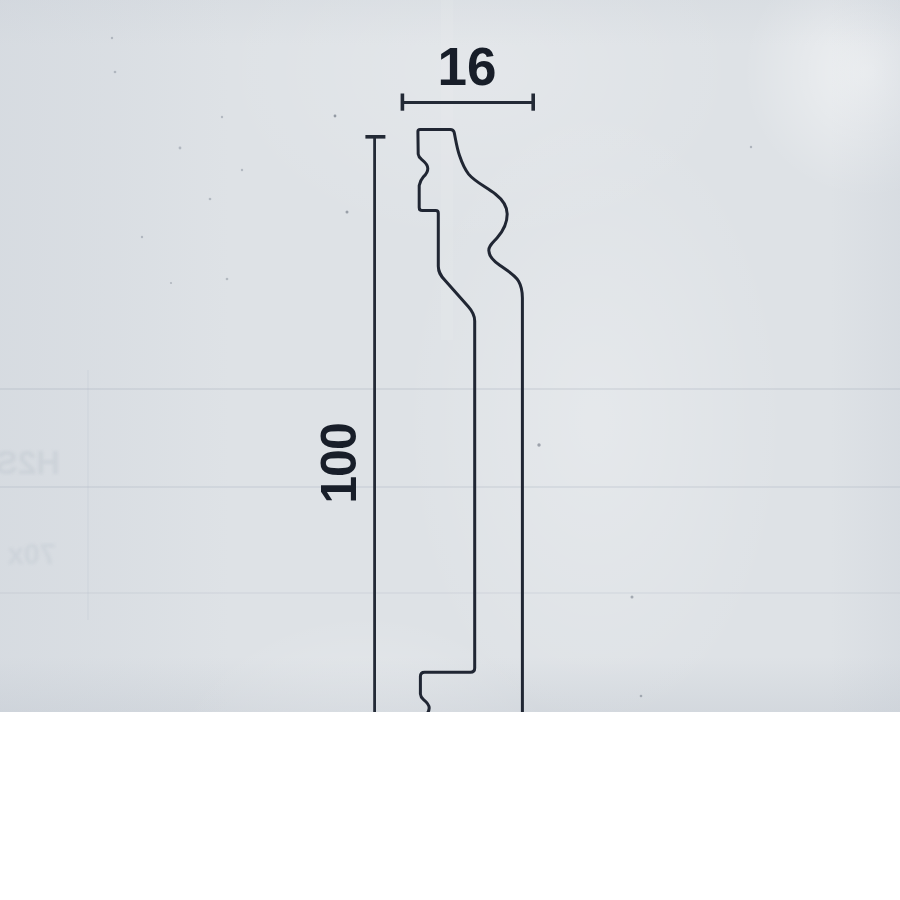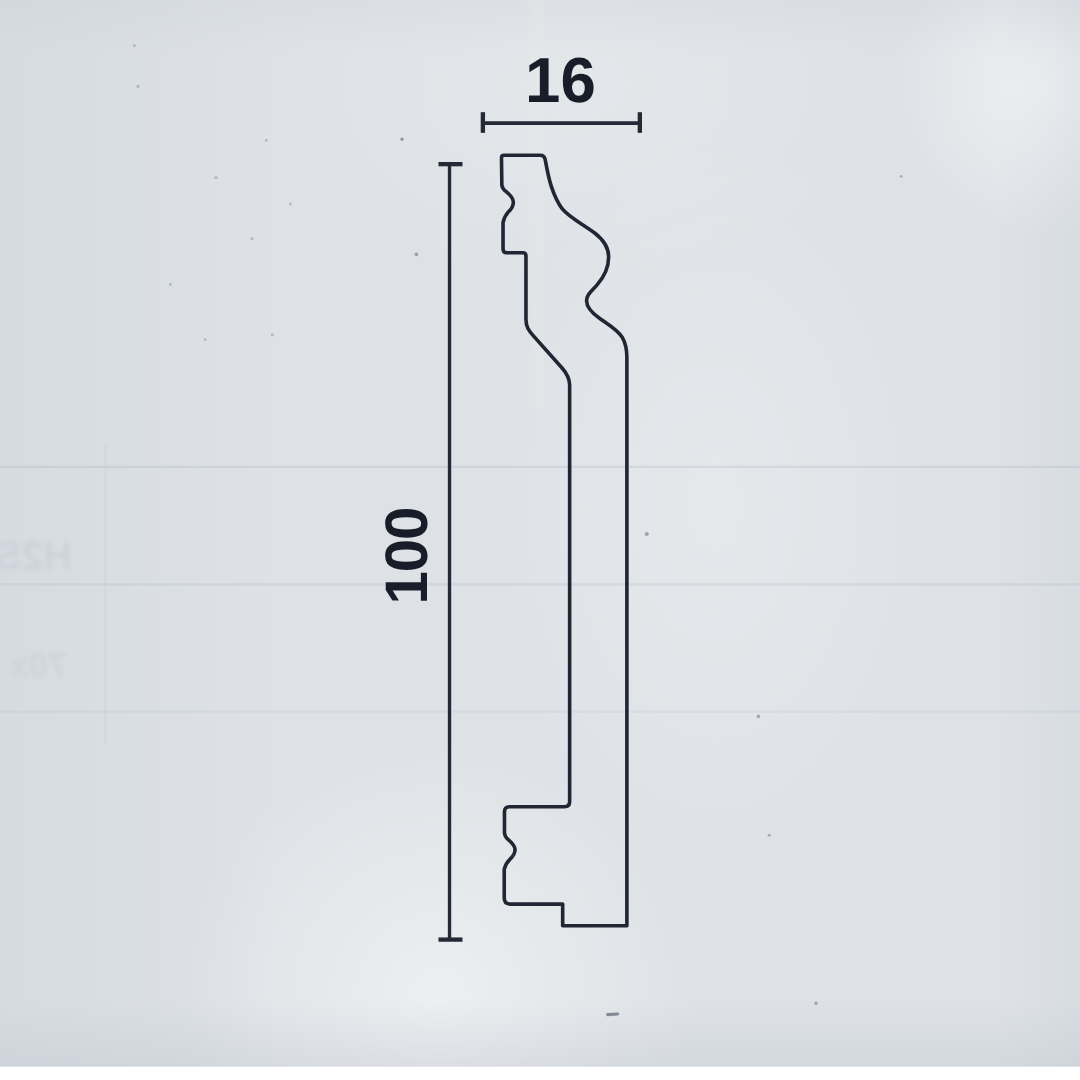--- a/index.html
+++ b/index.html
@@ -1,18 +1,18 @@
 <!DOCTYPE html>
 <html><head>
 <meta charset="utf-8">
 <style>
   html,body{margin:0;padding:0;}
   #page{
     position:relative;
-    width:900px;height:889px;
+    width:900px;height:712px;
     overflow:hidden;
     font-family:"Liberation Sans", sans-serif;
     background:
       linear-gradient(90deg, rgba(193,200,210,0.26) 0px, rgba(193,200,210,0.14) 120px, rgba(193,200,210,0) 230px),
       linear-gradient(270deg, rgba(193,200,210,0.22) 0px, rgba(193,200,210,0) 70px),
       linear-gradient(0deg, rgba(183,190,200,0.28) 0px, rgba(183,190,200,0) 55px),
       linear-gradient(180deg, rgba(198,204,212,0.20) 0px, rgba(198,204,212,0) 45px),
       radial-gradient(circle 310px at 365px 830px, rgba(255,255,255,0.44), rgba(255,255,255,0) 70%),
       radial-gradient(ellipse 260px 430px at 595px 420px, rgba(255,255,255,0.22), rgba(255,255,255,0) 75%),
       radial-gradient(circle 160px at 868px 72px, rgba(255,255,255,0.50), rgba(255,255,255,0) 78%),

